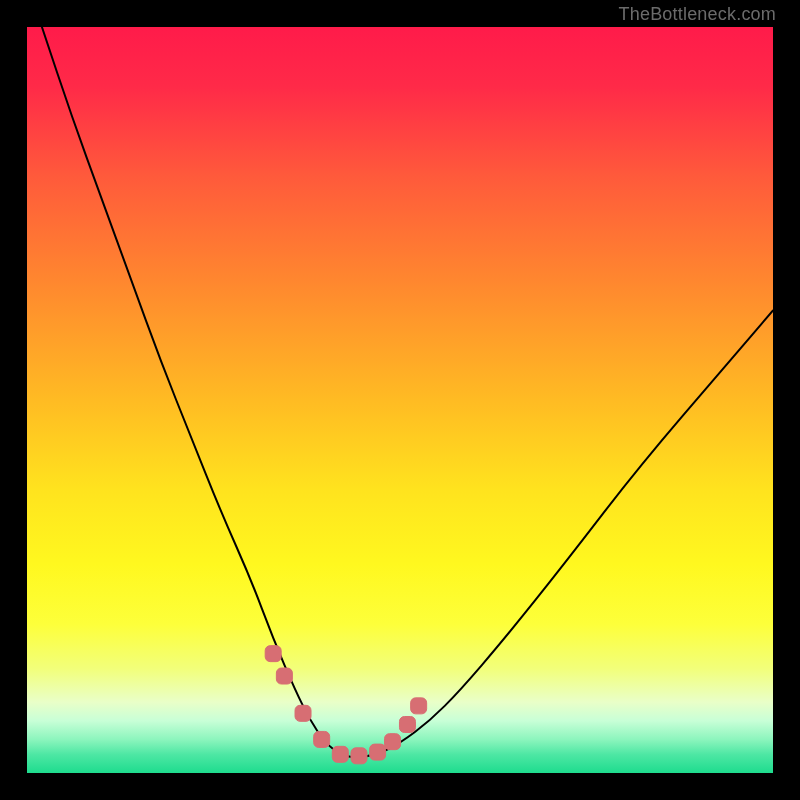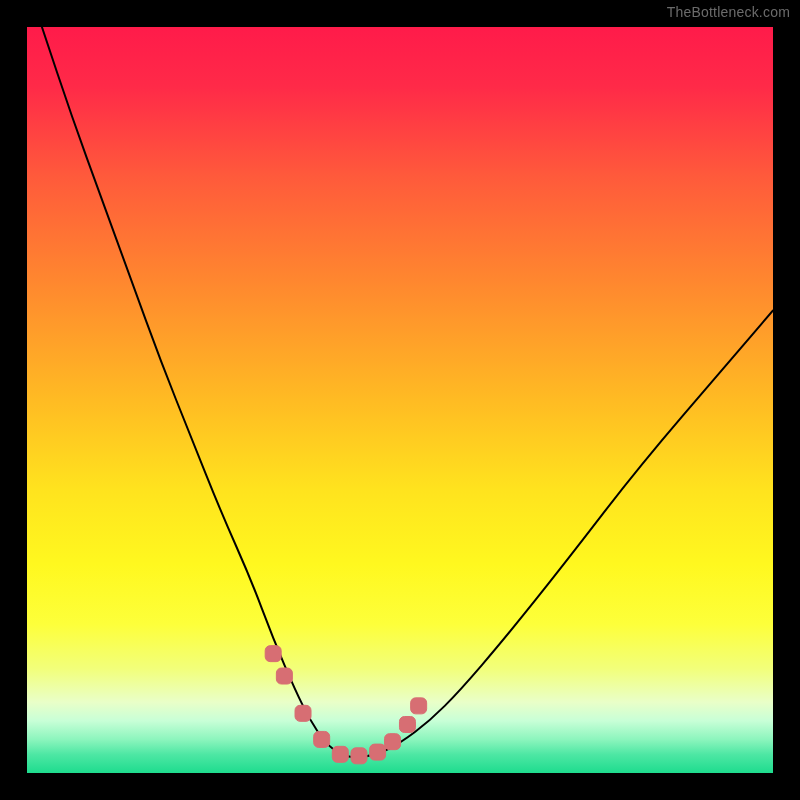--- a/index.html
+++ b/index.html
@@ -19,23 +19,23 @@
     height: 746px;
     overflow: hidden;
   }
   .gradient {
     position: absolute;
     inset: 0;
   }
   .watermark {
     position: absolute;
     top: 4px;
-    right: 10px;
+    right: 24px;
     color: #6b6b6b;
-    font-size: 14px;
+    font-size: 18px;
     font-weight: 400;
     letter-spacing: 0.2px;
     z-index: 10;
   }
   svg.plot {
     position: absolute;
     inset: 0;
     z-index: 5;
   }
 </style>

